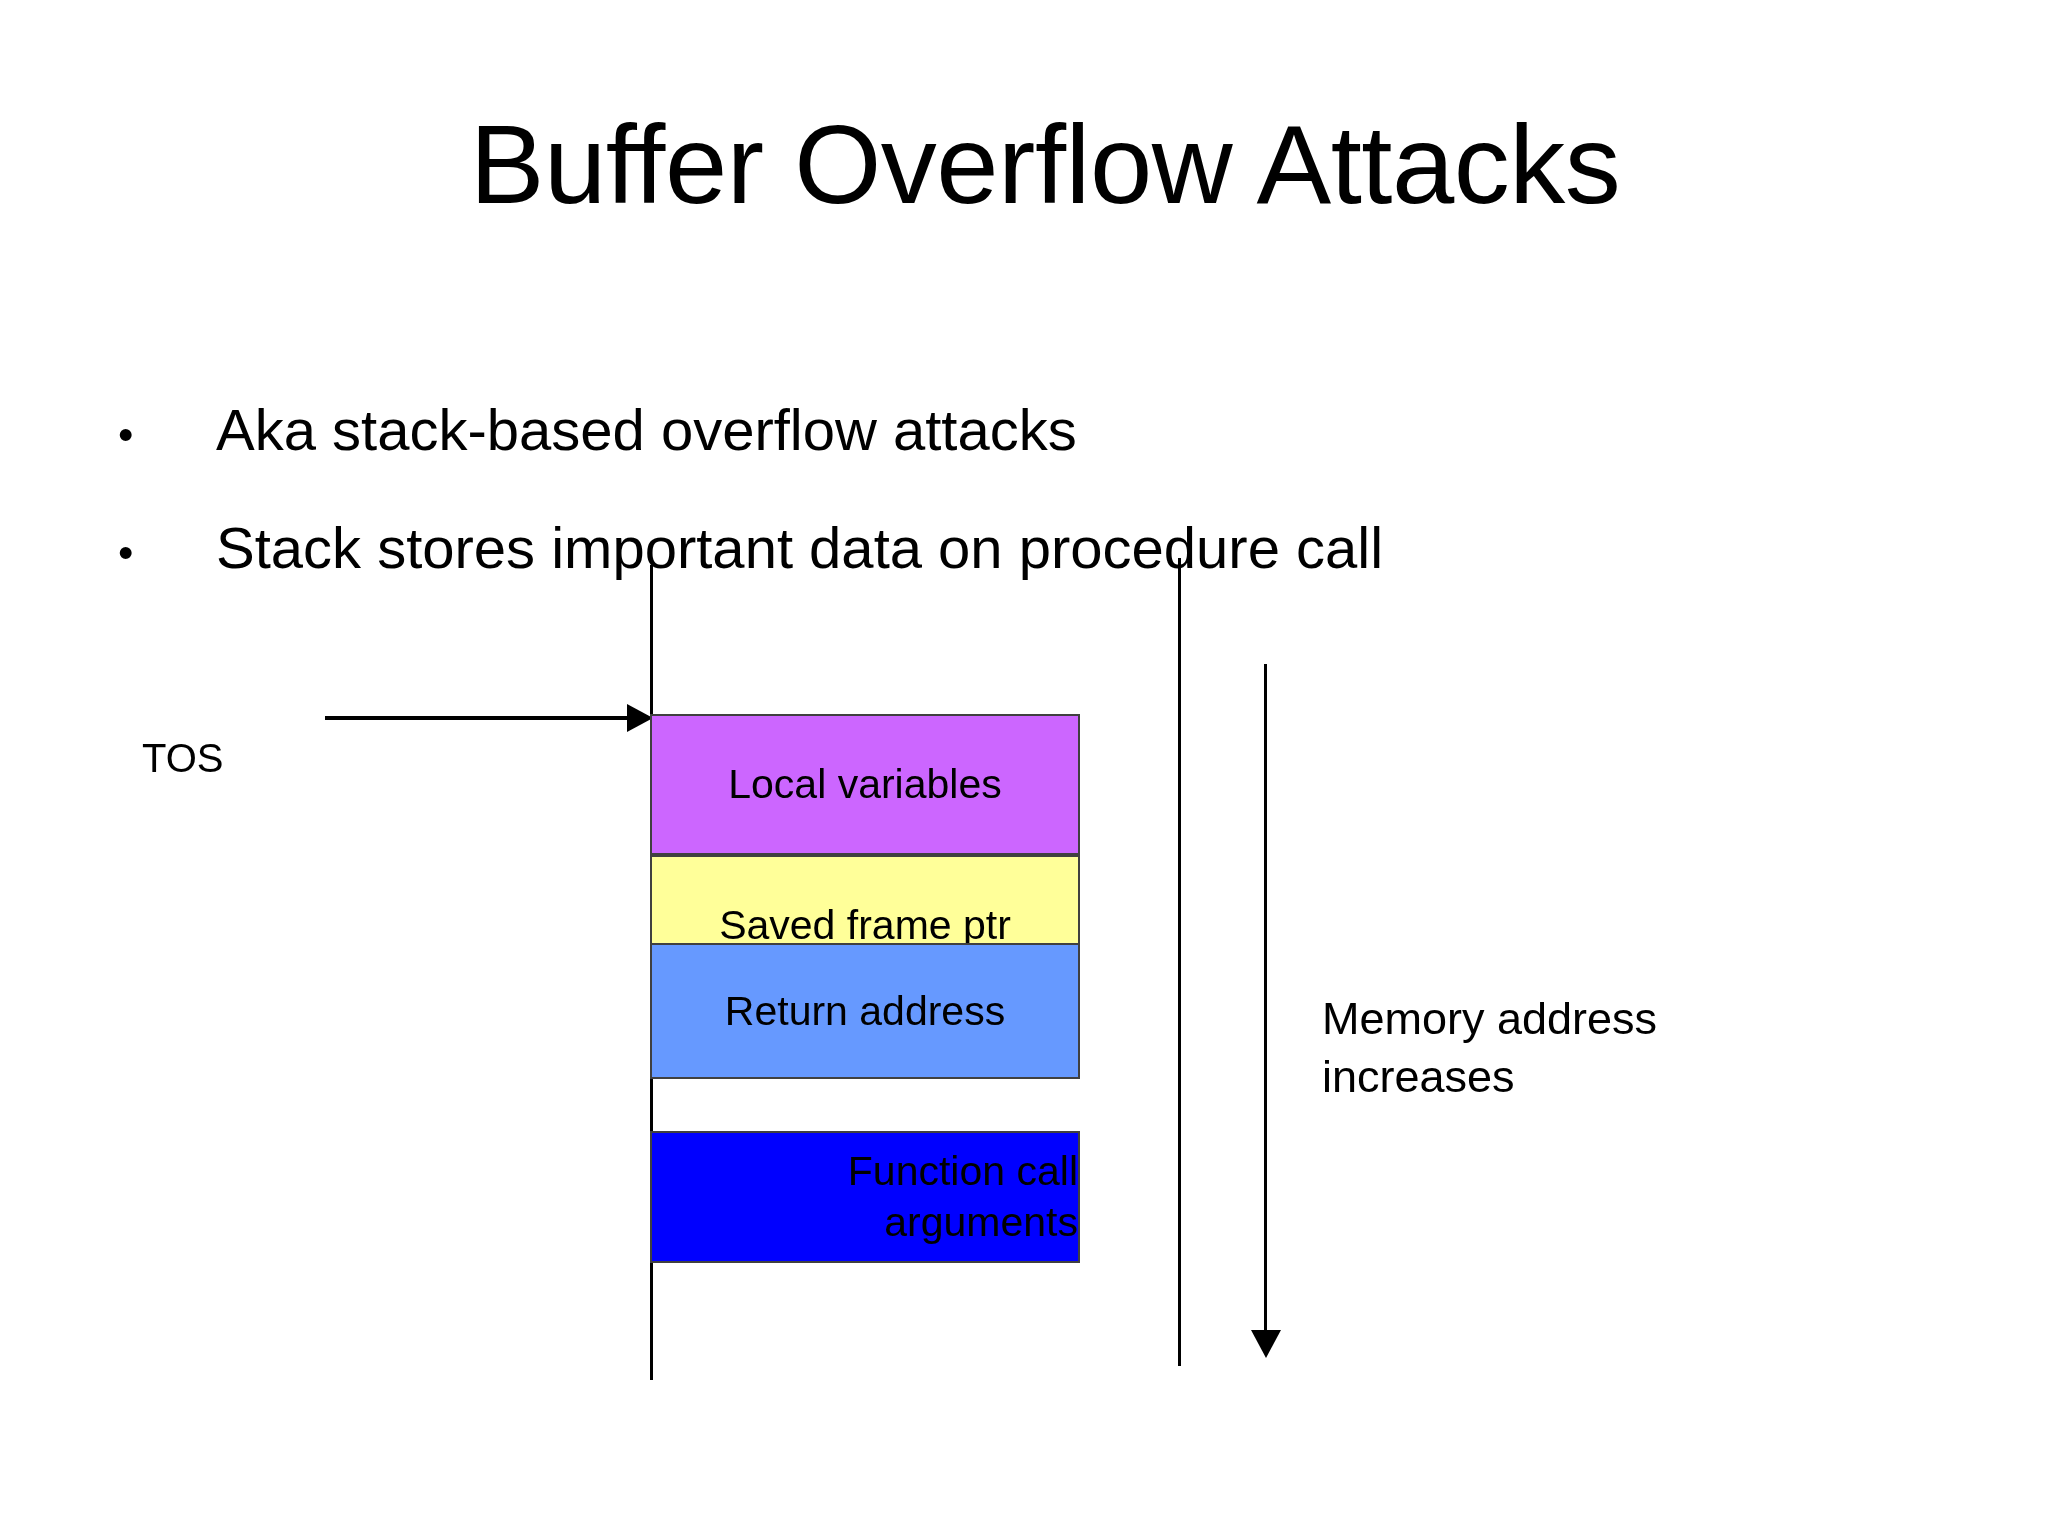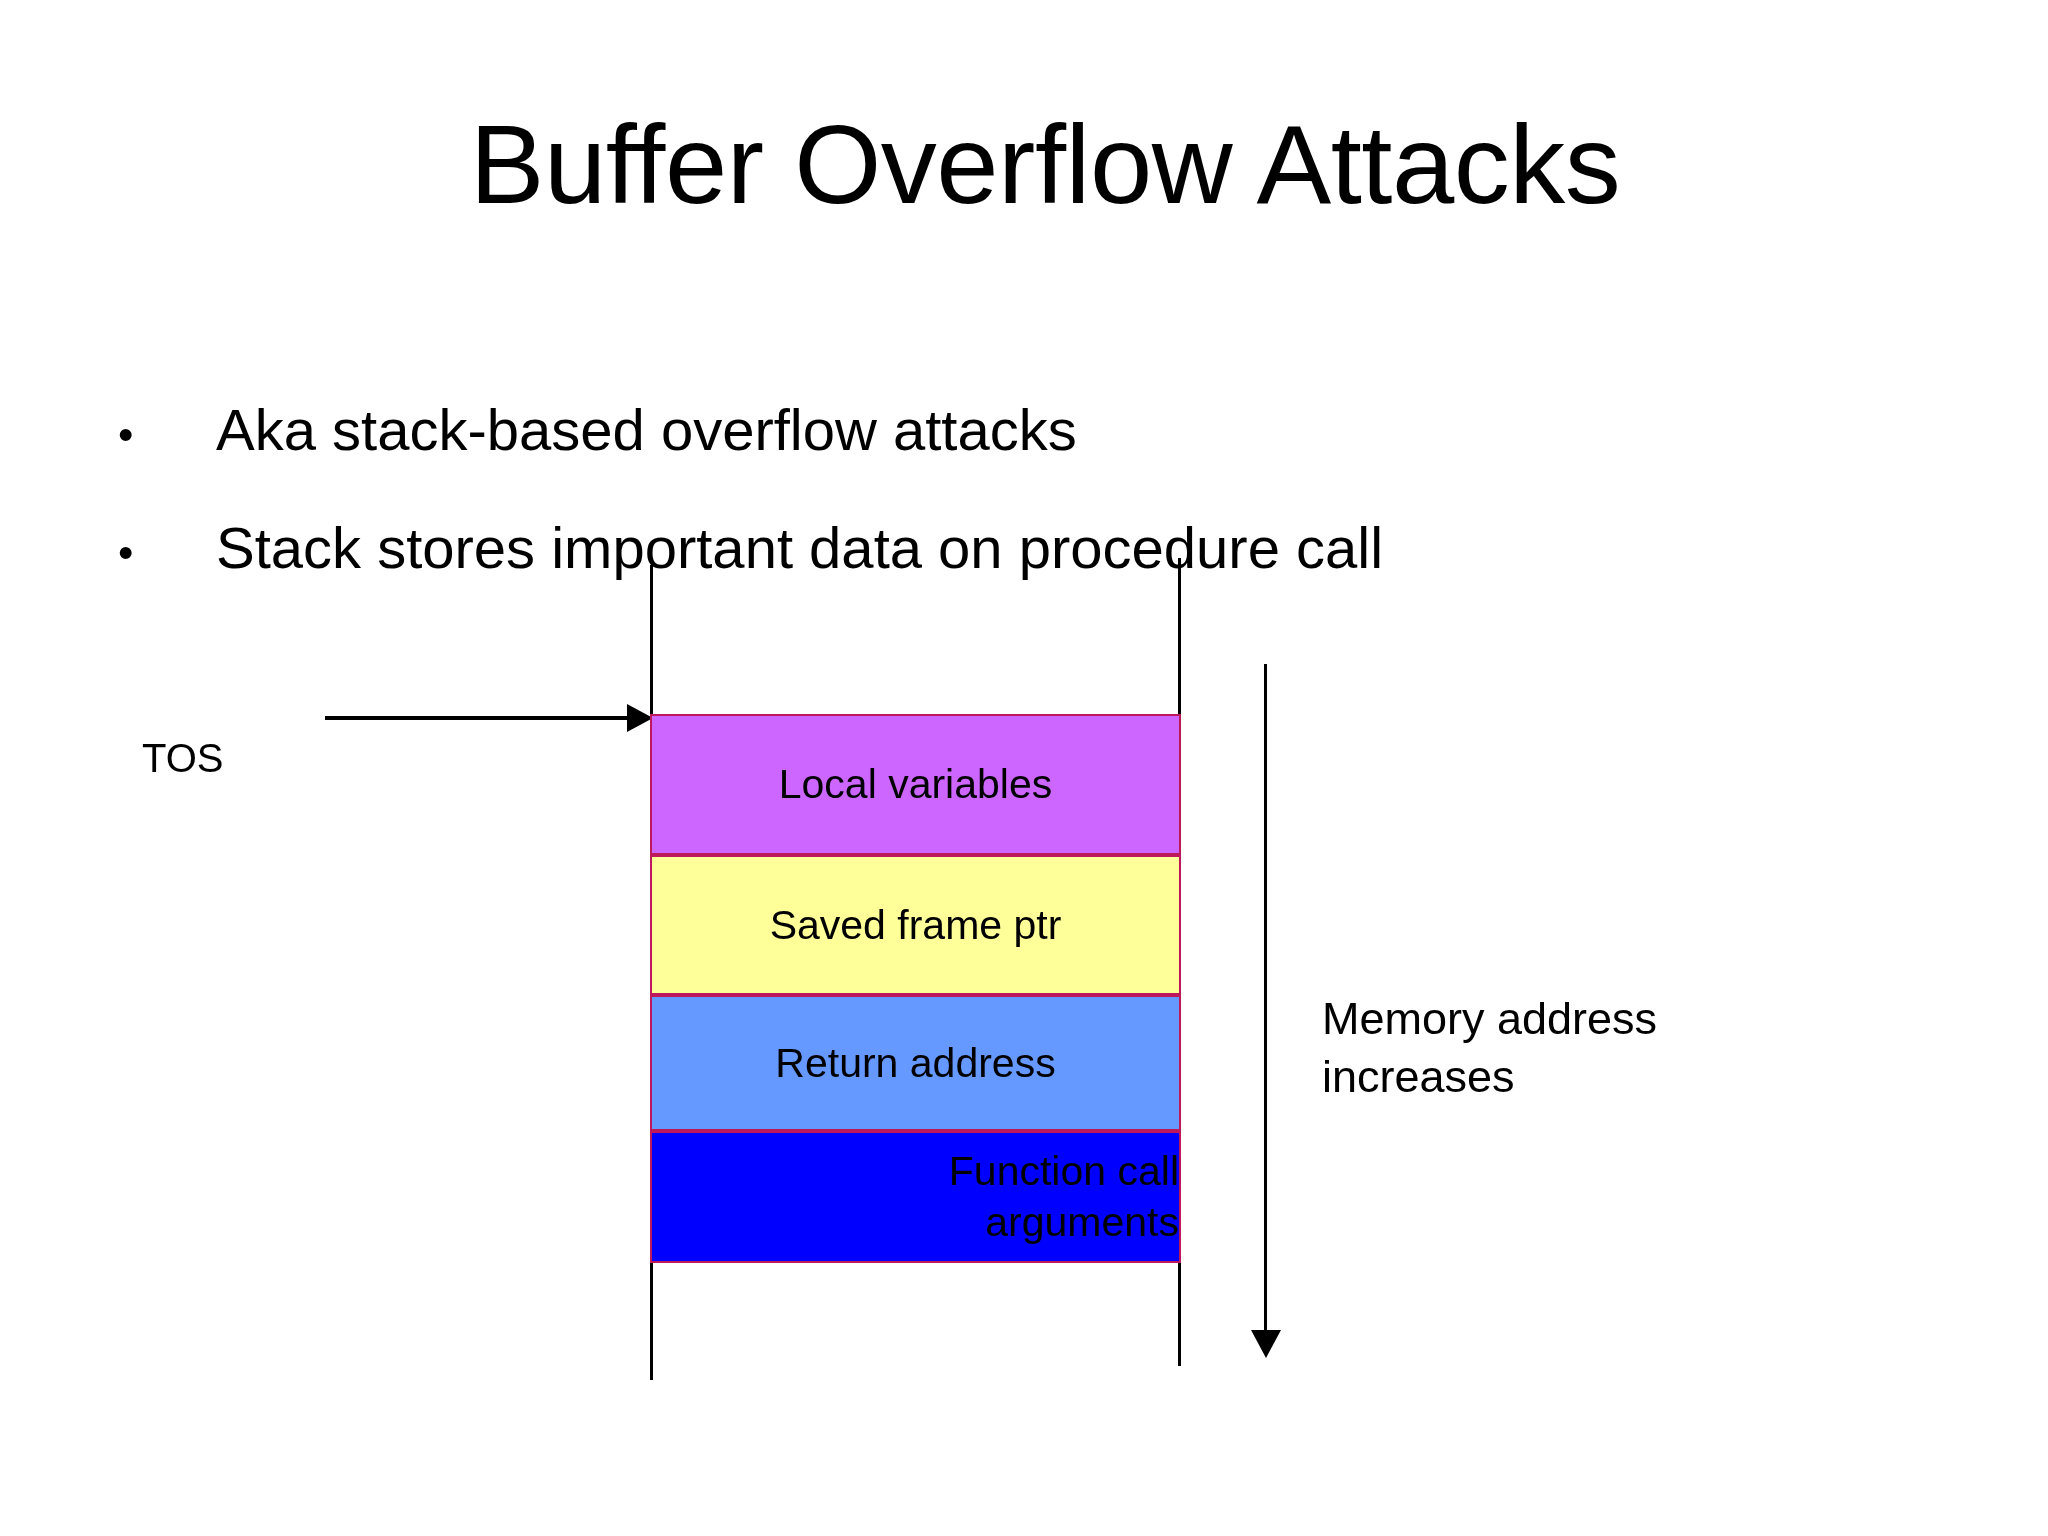--- a/index.html
+++ b/index.html
@@ -69,35 +69,35 @@
     position: absolute;
     width: 3px;
     background: #000000;
   }
   #stack-rail-left  { left: 650px;  top: 565px; height: 815px; }
   #stack-rail-right { left: 1178px; top: 558px; height: 808px; }
 
   .stack-block {
     position: absolute;
     left: 650px;
-    width: 531px;
+    width: 430px;
     box-sizing: border-box;
-    border: 2px solid #be185d;
+    border: 2px solid #404040;
     display: flex;
     flex-direction: column;
     align-items: center;
     justify-content: center;
     font-size: 41px;
     line-height: 1.24;
     text-align: center;
     color: #000000;
   }
   #block-local   { top: 714px;  height: 141px; }
   #block-sfp     { top: 855px;  height: 140px; }
-  #block-retaddr { top: 995px;  height: 136px; }
+  #block-retaddr { top: 943px;  height: 136px; }
   #block-args    { top: 1131px; height: 132px; align-items: flex-end; }
 
   
   #tos-label {
     position: absolute;
     left: 118px;
     top: 738px;
     font-size: 40px;
     line-height: 1;
     margin-left: 24px;

